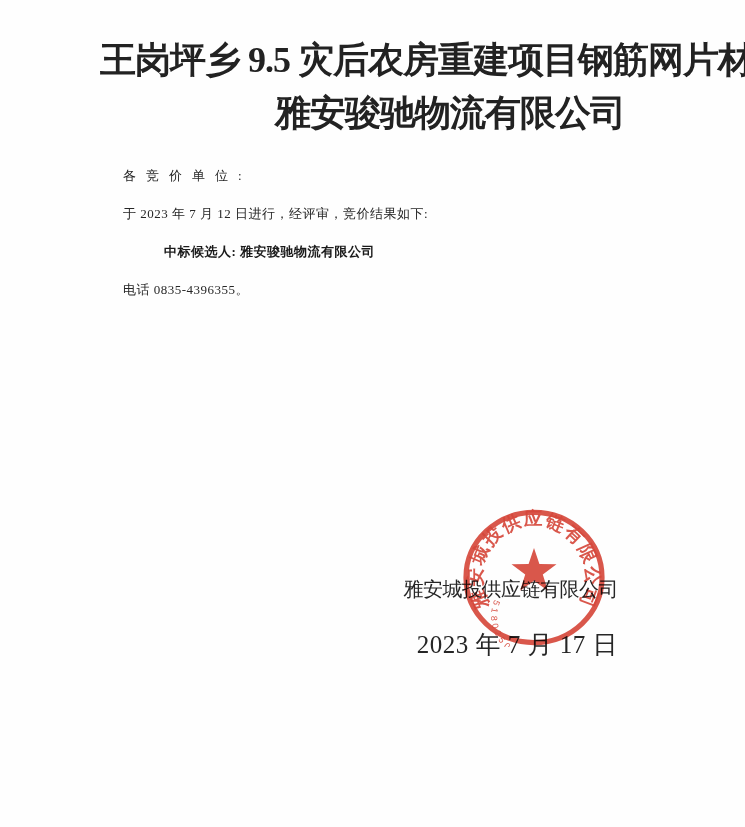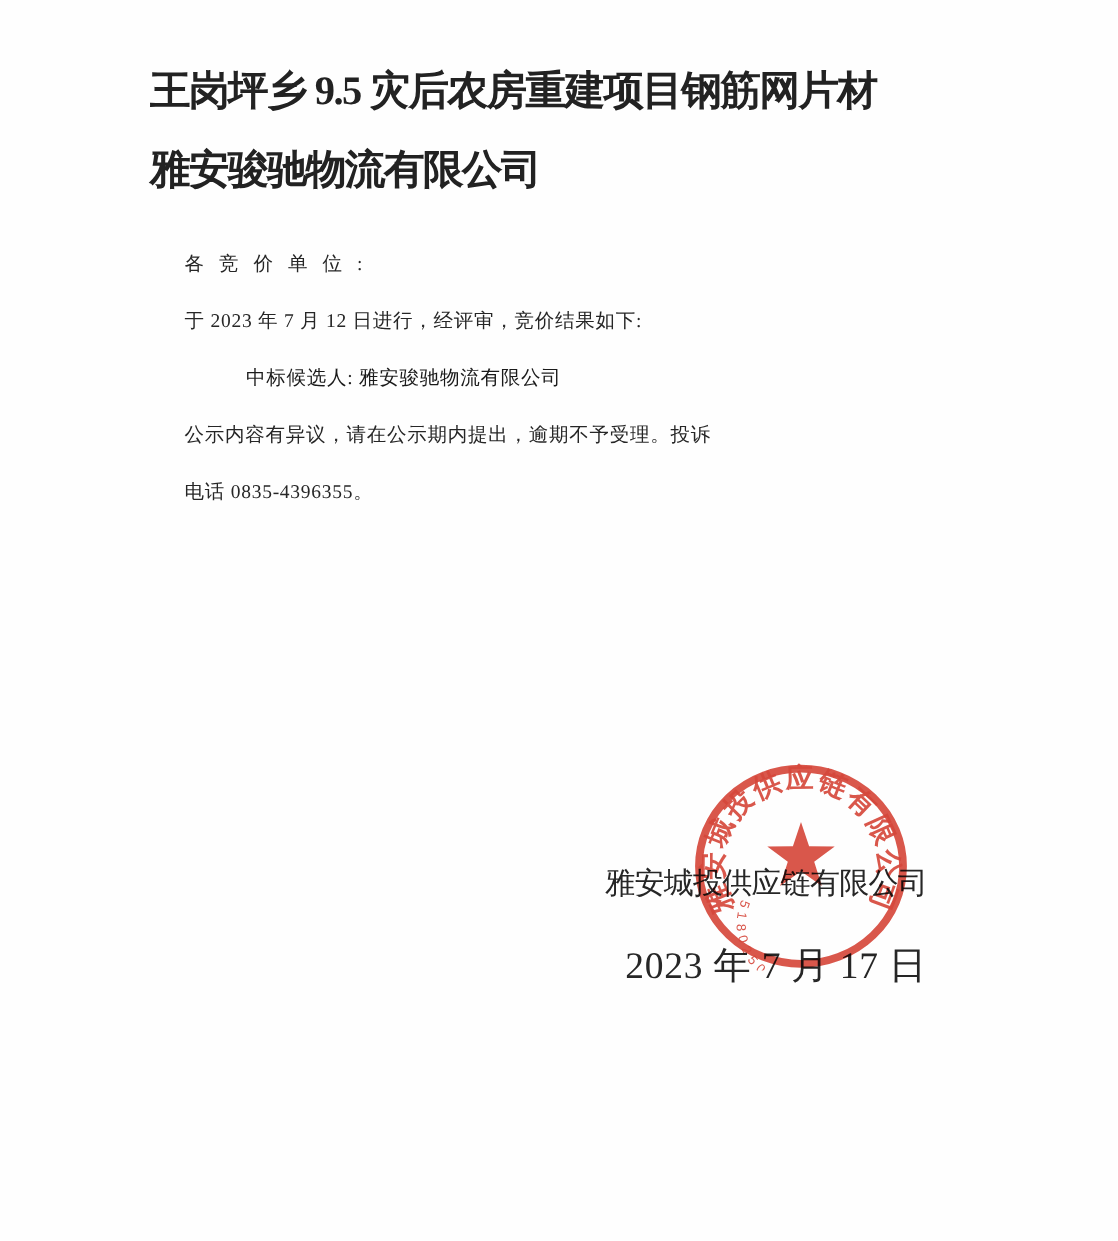--- a/index.html
+++ b/index.html
@@ -13,41 +13,41 @@
   .page {
     position: relative;
     width: 745px; height: 827px;
     background: #fefefe;
   }
   
   .title {
     position: absolute;
     top: 34px; left: 100px; width: 525px;
     margin: 0;
-    text-align: left;
-    font-size: 27px;
+    text-align: right;
+    font-size: 36px;
     font-weight: bold;
     letter-spacing: -1px;
     line-height: 53px;
     color: #222;
   }
   .title .tl { display: block; white-space: nowrap; }
   
   .body {
     position: absolute;
     top: 157px; left: 123px; width: 505px;
     font-size: 13px;
     letter-spacing: 0.5px;
     line-height: 38px;
     color: #262626;
   }
   .line { white-space: nowrap; height: 38px; }
   .line.indent { padding-left: 41px; }
   .line.salutation { letter-spacing: 10px; }
-  .line.strong { font-weight: 400; color: #1a1a1a; }
+  .line.strong { font-weight: 700; color: #1a1a1a; }
   
   .signature {
     position: absolute;
     top: 574px; right: 127px;
     text-align: right;
     color: #262626;
   }
   .sig-company {
     font-size: 20px;
     letter-spacing: -0.5px;
@@ -79,21 +79,20 @@
 
   <h1 class="title">
     <span class="tl">王岗坪乡 9.5 灾后农房重建项目钢筋网片材</span>
     <span class="tl">雅安骏驰物流有限公司</span>
   </h1>
 
   <div class="body">
     <div class="line salutation">各竞价单位:</div>
     <div class="line">于 2023 年 7 月 12 日进行，经评审，竞价结果如下:</div>
     <div class="line indent strong">中标候选人: 雅安骏驰物流有限公司</div>
-    <div class="line">公示内容有异议，请在公示期内提出，逾期不予受理。投诉</div>
     <div class="line">电话 0835-4396355。</div>
   </div>
 
   <div class="signature">
     <div class="sig-company">雅安城投供应链有限公司</div>
     <div class="sig-date">2023 年 7 月 17 日</div>
   </div>
 
   <svg class="stamp" viewBox="0 0 200 188" xmlns="http://www.w3.org/2000/svg" aria-hidden="true">
     <defs>

